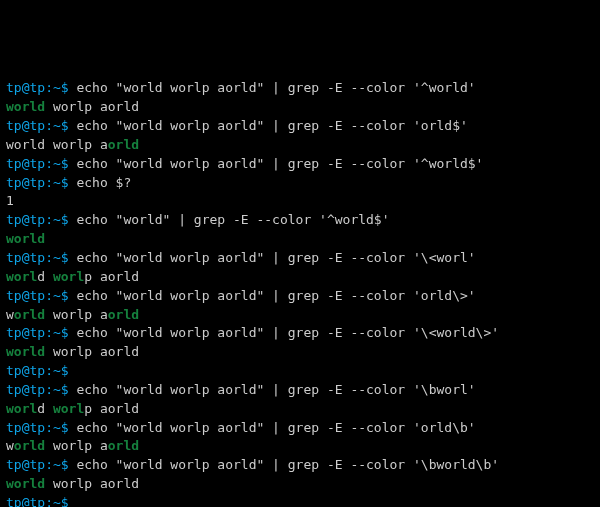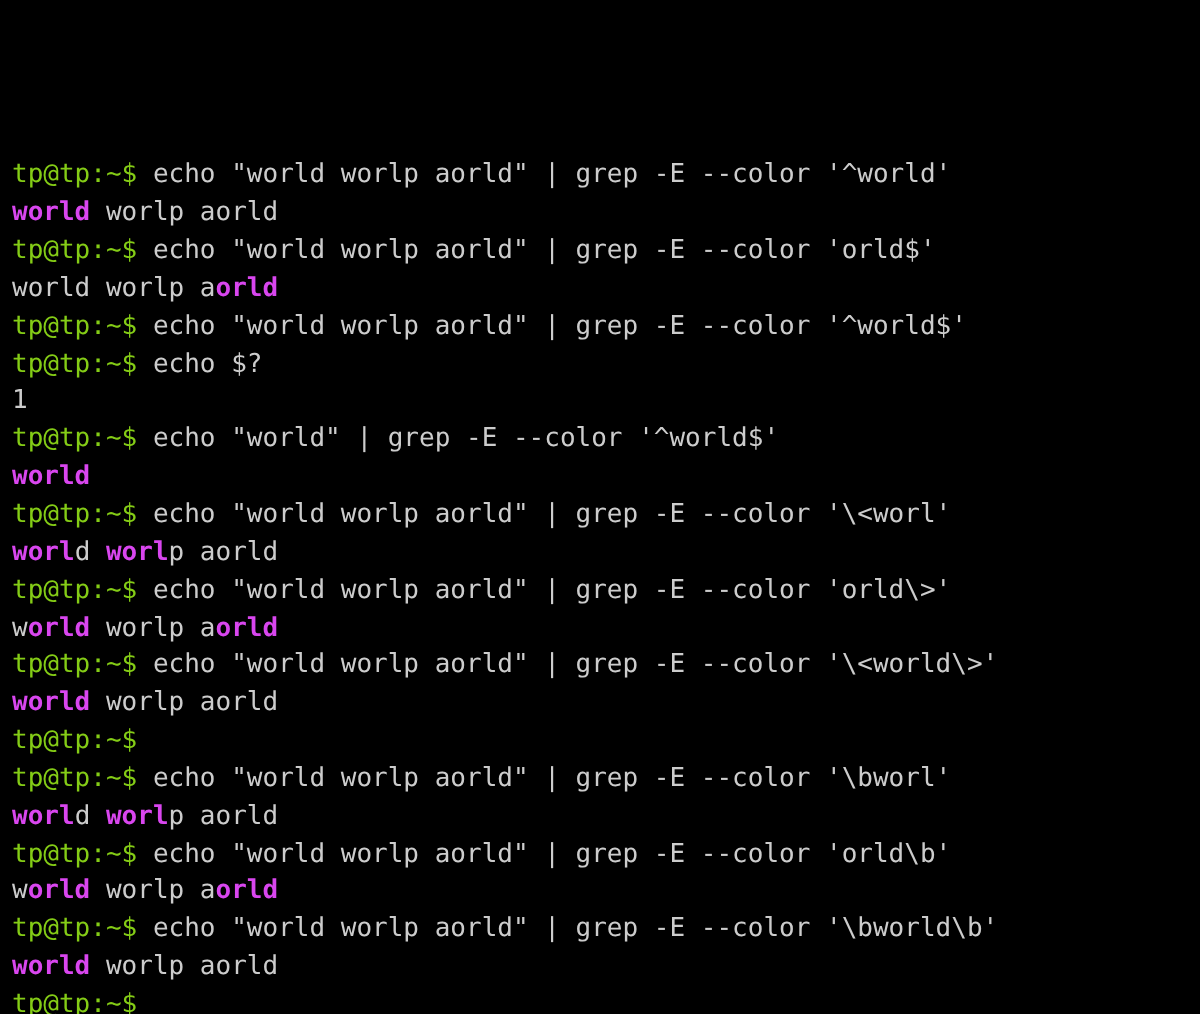--- a/index.html
+++ b/index.html
@@ -9,22 +9,22 @@
       font-family: "DejaVu Sans Mono", "Liberation Mono", "Courier New", monospace;
       font-size: 13px;
       line-height: 1.45;
       padding: 4px 6px;
       width: 600px;
       height: 507px;
       overflow: hidden;
       white-space: pre;
     }
     .line { display: block; }
-    .prompt-user { color: #84cc16; }
-    .hl { color: #d946ef; font-weight: bold; }
+    .prompt-user { color: #0ea5e9; }
+    .hl { color: #15803d; font-weight: bold; }
     .plain { color: #ccc; }
   </style>
 </head>
 <body>
 
 
 
 <div id="terminal"><span class="line"><span class="prompt-user">tp@tp:~$ </span><span class="plain">echo "world worlp aorld" | grep -E --color '^world'</span></span><span class="line"><span class="hl">world</span><span class="plain"> worlp aorld</span></span><span class="line"><span class="prompt-user">tp@tp:~$ </span><span class="plain">echo "world worlp aorld" | grep -E --color 'orld$'</span></span><span class="line"><span class="plain">world worlp a</span><span class="hl">orld</span></span><span class="line"><span class="prompt-user">tp@tp:~$ </span><span class="plain">echo "world worlp aorld" | grep -E --color '^world$'</span></span><span class="line"><span class="prompt-user">tp@tp:~$ </span><span class="plain">echo $?</span></span><span class="line"><span class="plain">1</span></span><span class="line"><span class="prompt-user">tp@tp:~$ </span><span class="plain">echo "world" | grep -E --color '^world$'</span></span><span class="line"><span class="hl">world</span></span><span class="line"><span class="prompt-user">tp@tp:~$ </span><span class="plain">echo "world worlp aorld" | grep -E --color '\&lt;worl'</span></span><span class="line"><span class="hl">worl</span><span class="plain">d </span><span class="hl">worl</span><span class="plain">p aorld</span></span><span class="line"><span class="prompt-user">tp@tp:~$ </span><span class="plain">echo "world worlp aorld" | grep -E --color 'orld\&gt;'</span></span><span class="line"><span class="plain">w</span><span class="hl">orld</span><span class="plain"> worlp a</span><span class="hl">orld</span></span><span class="line"><span class="prompt-user">tp@tp:~$ </span><span class="plain">echo "world worlp aorld" | grep -E --color '\&lt;world\&gt;'</span></span><span class="line"><span class="hl">world</span><span class="plain"> worlp aorld</span></span><span class="line"><span class="prompt-user">tp@tp:~$ </span><span class="plain"></span></span><span class="line"><span class="prompt-user">tp@tp:~$ </span><span class="plain">echo "world worlp aorld" | grep -E --color '\bworl'</span></span><span class="line"><span class="hl">worl</span><span class="plain">d </span><span class="hl">worl</span><span class="plain">p aorld</span></span><span class="line"><span class="prompt-user">tp@tp:~$ </span><span class="plain">echo "world worlp aorld" | grep -E --color 'orld\b'</span></span><span class="line"><span class="plain">w</span><span class="hl">orld</span><span class="plain"> worlp a</span><span class="hl">orld</span></span><span class="line"><span class="prompt-user">tp@tp:~$ </span><span class="plain">echo "world worlp aorld" | grep -E --color '\bworld\b'</span></span><span class="line"><span class="hl">world</span><span class="plain"> worlp aorld</span></span><span class="line"><span class="prompt-user">tp@tp:~$ </span><span class="plain"></span></span></div>
 
 

